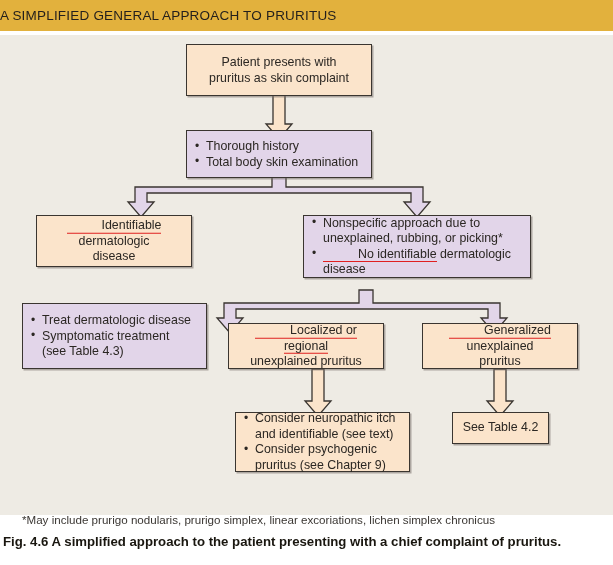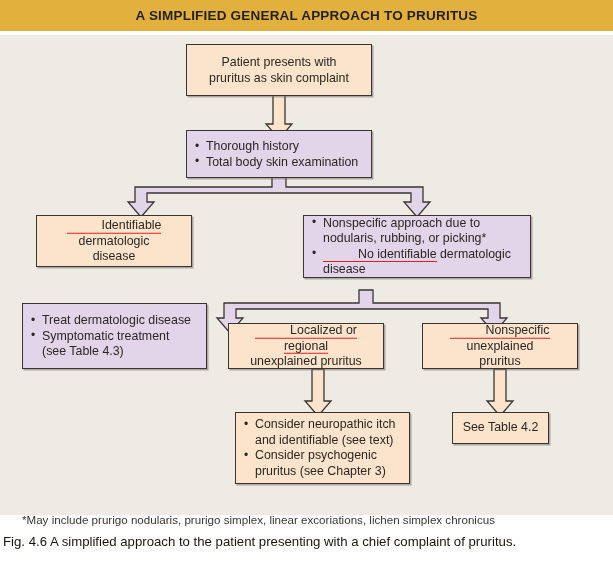--- a/index.html
+++ b/index.html
@@ -20,23 +20,22 @@
     position: absolute;
     left: 0; top: 0;
     width: 613px; height: 31px;
     background: #e2b13d;
   }
   #header-title {
     position: absolute;
     left: 0; top: 0;
     width: 613px; height: 31px;
     line-height: 31px;
-    text-align: center;
     font-size: 13.5px;
-    font-weight: bold;
+    font-weight: normal;
     letter-spacing: 0.2px;
     color: #231f1c;
   }
   
   #canvas {
     position: absolute;
     left: 0; top: 35px;
     width: 613px; height: 480px;
     background: #eeebe4;
   }
@@ -98,21 +97,21 @@
     color: #3b3733;
     z-index: 6;
   }
   
   #caption {
     position: absolute;
     left: 3px;
     top: 534px;
     width: 607px;
     font-size: 13.2px;
-    font-weight: normal;
+    font-weight: bold;
     color: #19160f;
     line-height: 16px;
   }
 </style>
 </head>
 <body>
 
 <div id="page">
 
   <div id="header-bar">
@@ -211,21 +210,21 @@
         </div>
         <div>disease</div>
       </div>
     </div>
 
     <div class="box purple" style="left:303px; top:180px; width:228px; height:63px;">
       <div class="inner">
         <ul class="bullets">
           <li>
             <span>Nonspecific approach due to</span><br>
-            <span>nodularis, rubbing, or picking*</span>
+            <span>unexplained, rubbing, or picking*</span>
           </li>
           <li>
             <span class="ul-red">No identifiable</span><span> dermatologic disease</span>
           </li>
         </ul>
       </div>
     </div>
 
     <div class="box purple" style="left:22px; top:268px; width:185px; height:66px;">
       <div class="inner">
@@ -244,36 +243,36 @@
         <div>
           <span class="ul-red">Localized or regional</span>
         </div>
         <div>unexplained pruritus</div>
       </div>
     </div>
 
     <div class="box orange center" style="left:422px; top:288px; width:156px; height:46px;">
       <div class="inner">
         <div>
-          <span class="ul-red">Nonspecific</span><span> unexplained</span>
+          <span class="ul-red">Generalized</span><span> unexplained</span>
         </div>
         <div>pruritus</div>
       </div>
     </div>
 
-    <div class="box orange" style="left:235px; top:377px; width:175px; height:72px;">
+    <div class="box orange" style="left:235px; top:377px; width:175px; height:60px;">
       <div class="inner">
         <ul class="bullets">
           <li>
             <span>Consider neuropathic itch</span><br>
             <span>and identifiable (see text)</span>
           </li>
           <li>
             <span>Consider psychogenic</span><br>
-            <span>pruritus (see Chapter 3)</span>
+            <span>pruritus (see Chapter 9)</span>
           </li>
         </ul>
       </div>
     </div>
 
     <div class="box orange center" style="left:452px; top:377px; width:97px; height:32px;">
       <div class="inner">
         <div>See Table 4.2</div>
       </div>
     </div>

